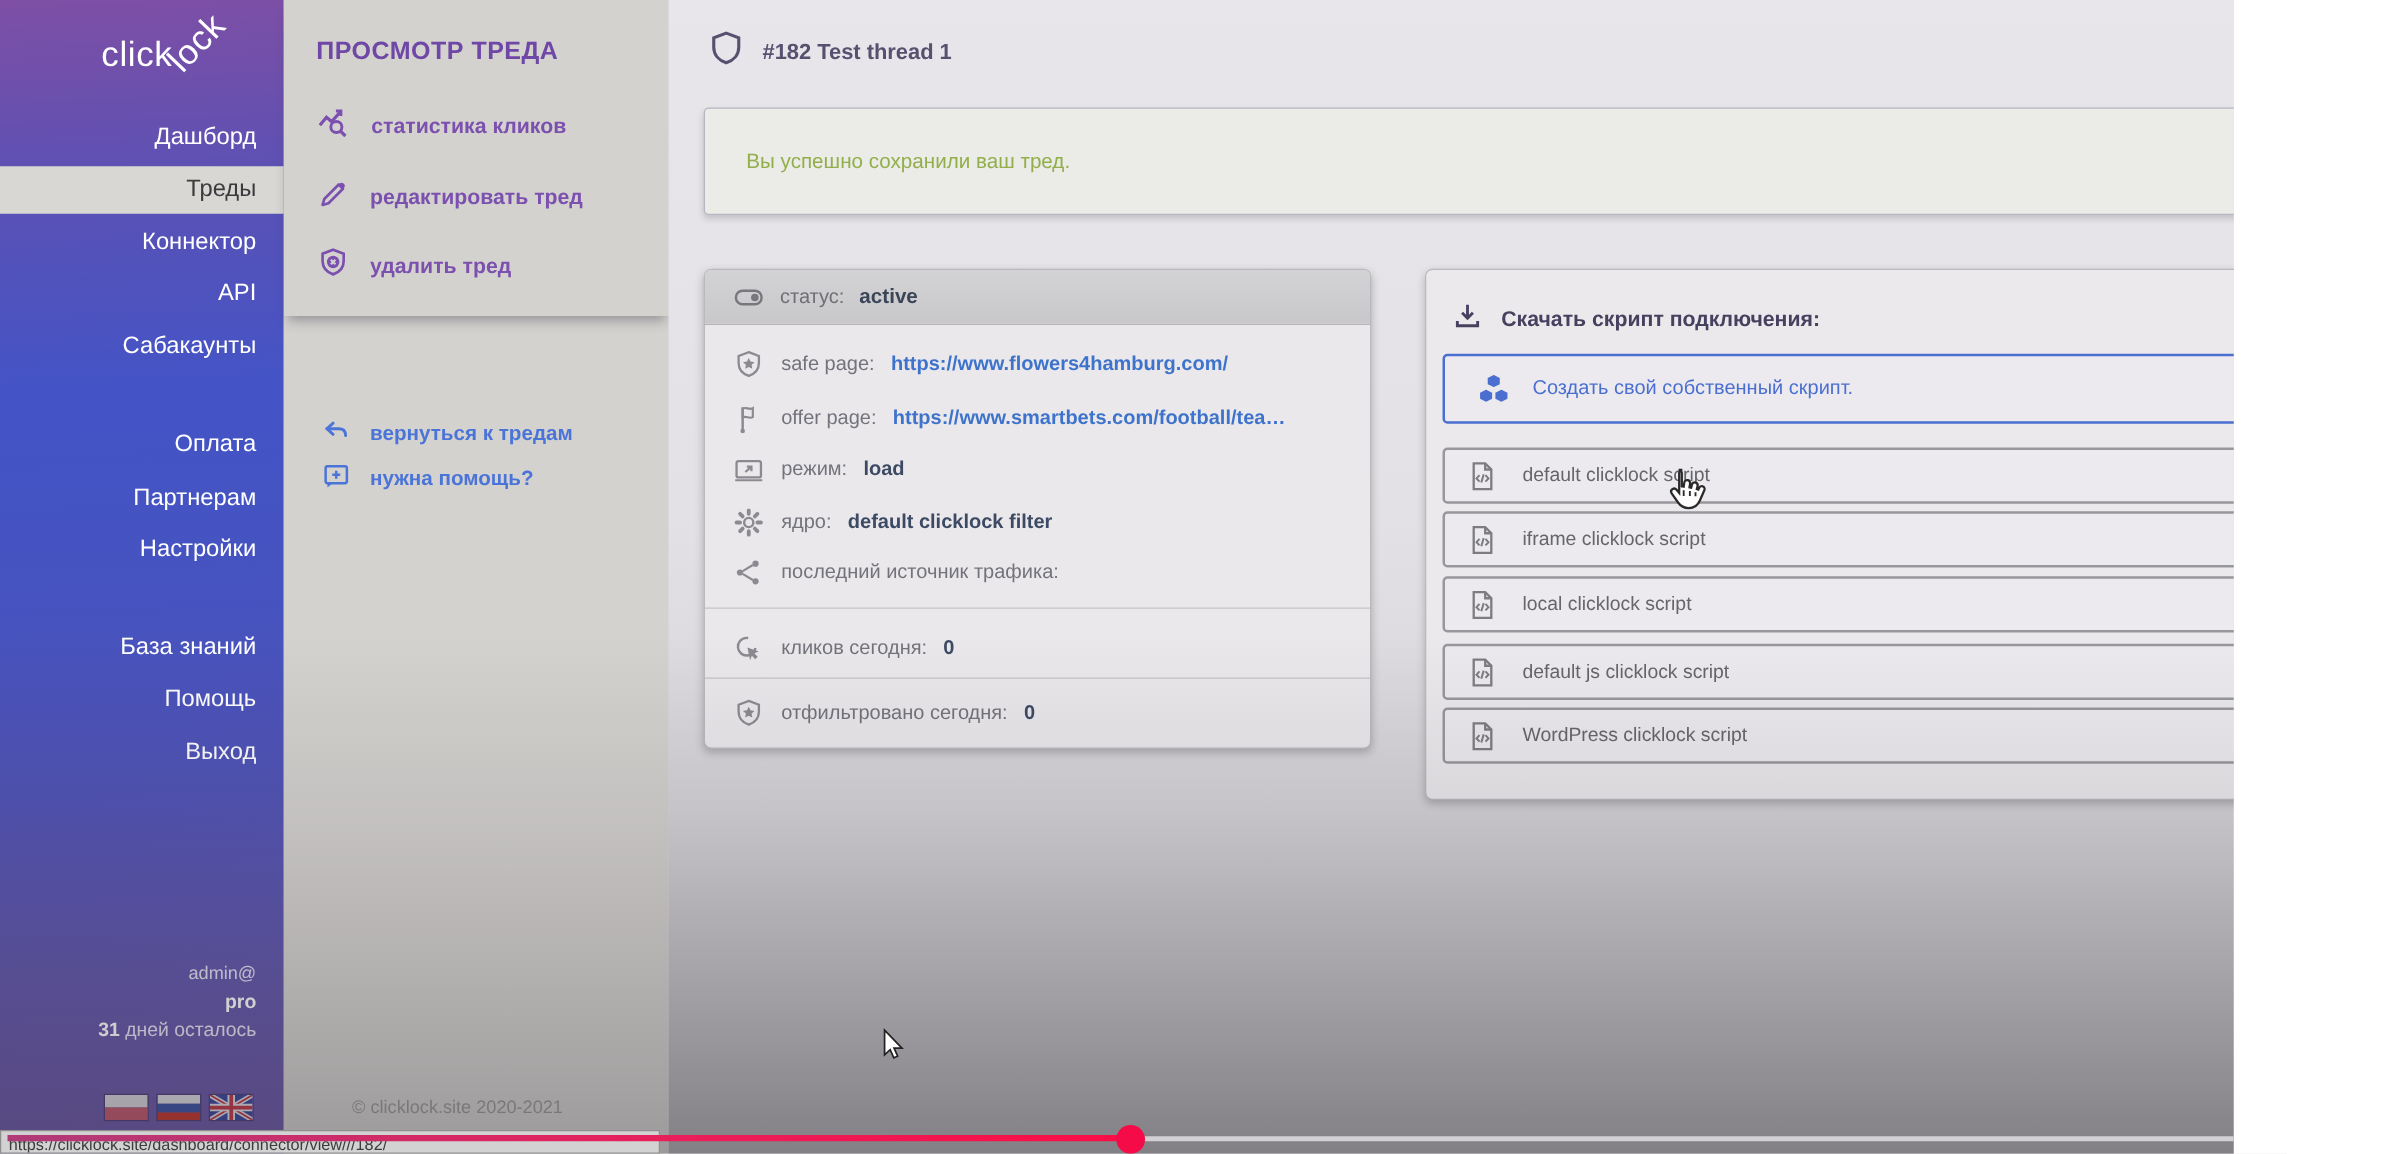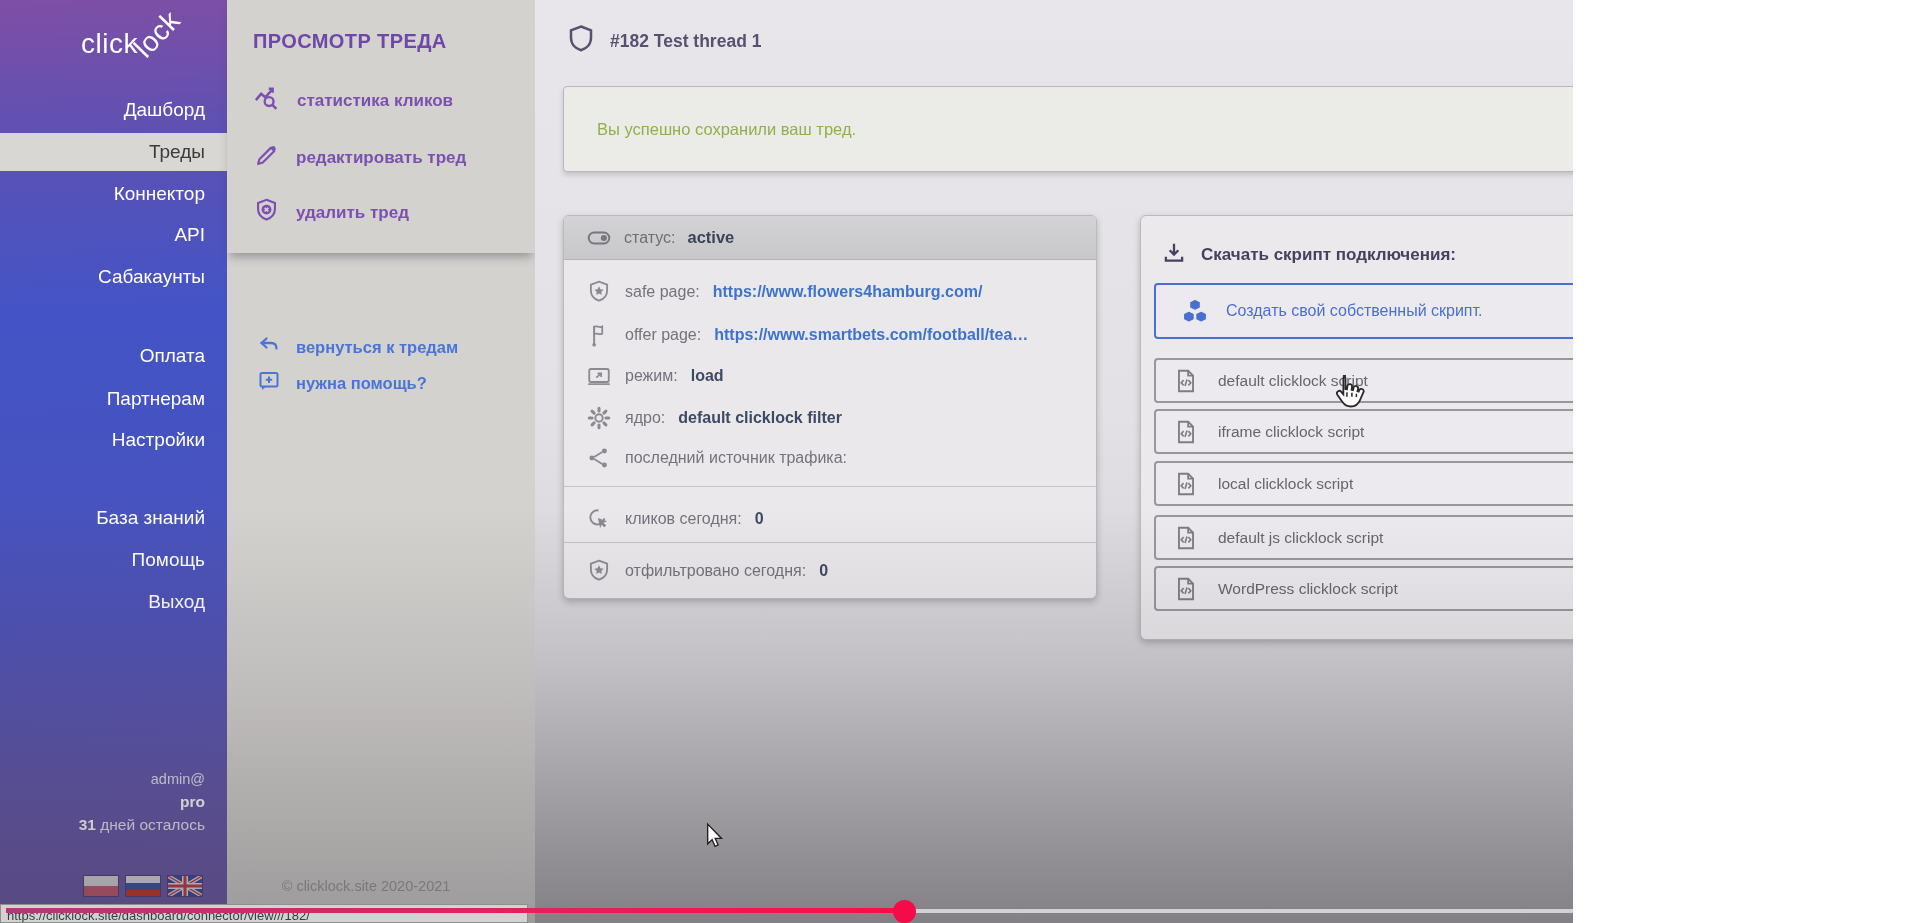--- a/index.html
+++ b/index.html
@@ -1,16 +1,16 @@
 <!DOCTYPE html>
 <html><head>
 <meta charset="utf-8">
 <style>
   html,body{margin:0;padding:0;}
-  .app{position:relative;width:1573px;height:923px;overflow:hidden;
+  .app{position:relative;width:1787px;height:923px;overflow:hidden;
        font-family:"Liberation Sans",sans-serif;background:#e7e5e9;}
 
   
   .sidebar{position:absolute;left:0;top:0;width:227px;height:923px;
     background:linear-gradient(178deg,#7e4fa5 0%,#5b51b4 16%,#4454c6 34%,#4653c0 52%,#5053b6 68%,#6458a9 86%,#6f5ba6 100%);}
   .logo{position:absolute;top:6px;right:16px;width:160px;height:70px;color:#fff;}
   .logo-click{position:absolute;left:30px;top:22px;font-size:28px;letter-spacing:.5px;}
   .logo-lock{position:absolute;left:100px;top:26px;font-size:28px;letter-spacing:.5px;
     transform:rotate(-46deg);transform-origin:left bottom;}
   .nav-item{position:absolute;left:0;right:0;height:38px;line-height:38px;text-align:right;

